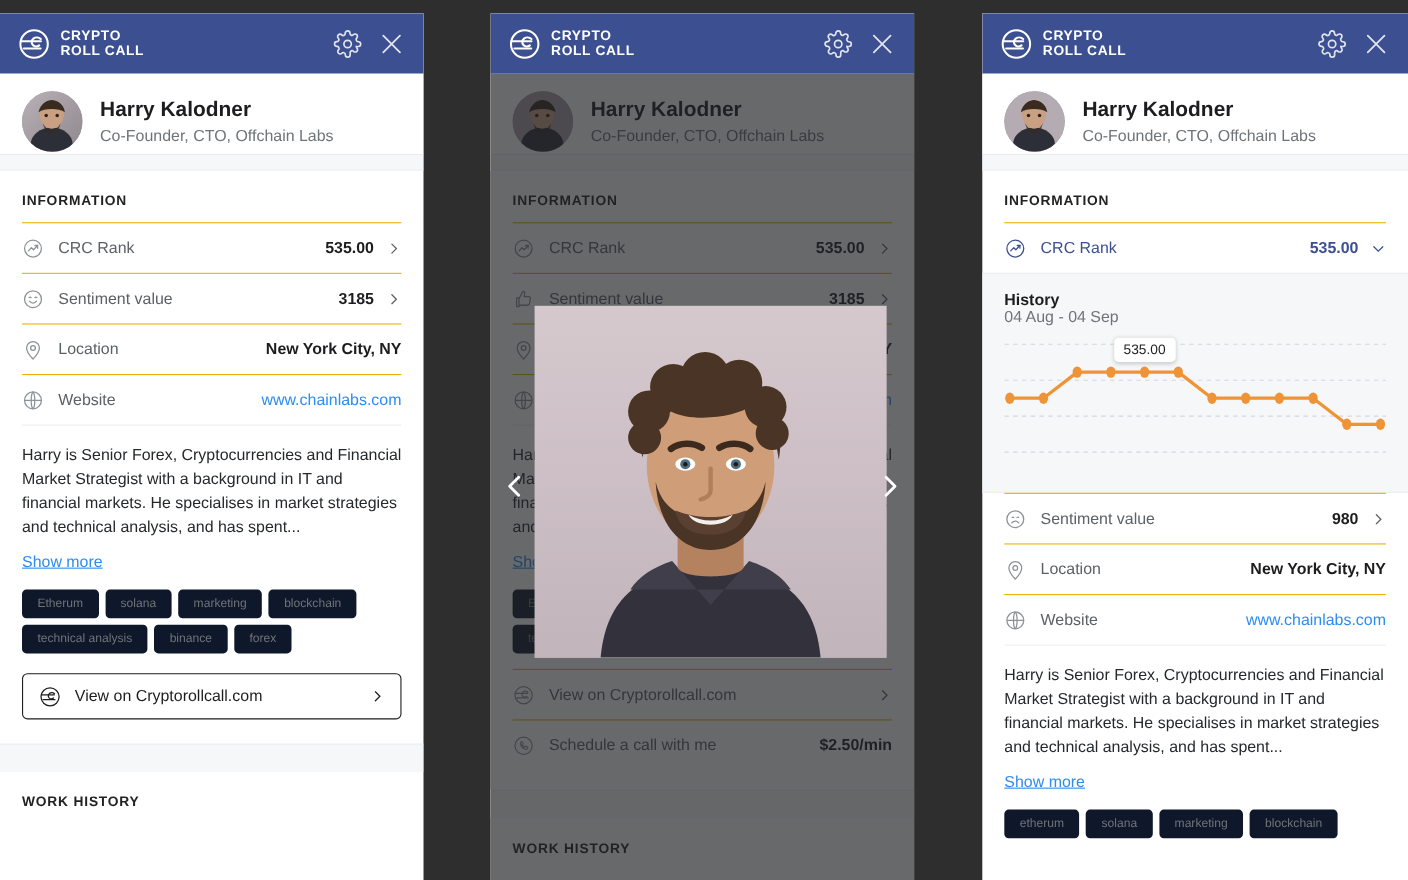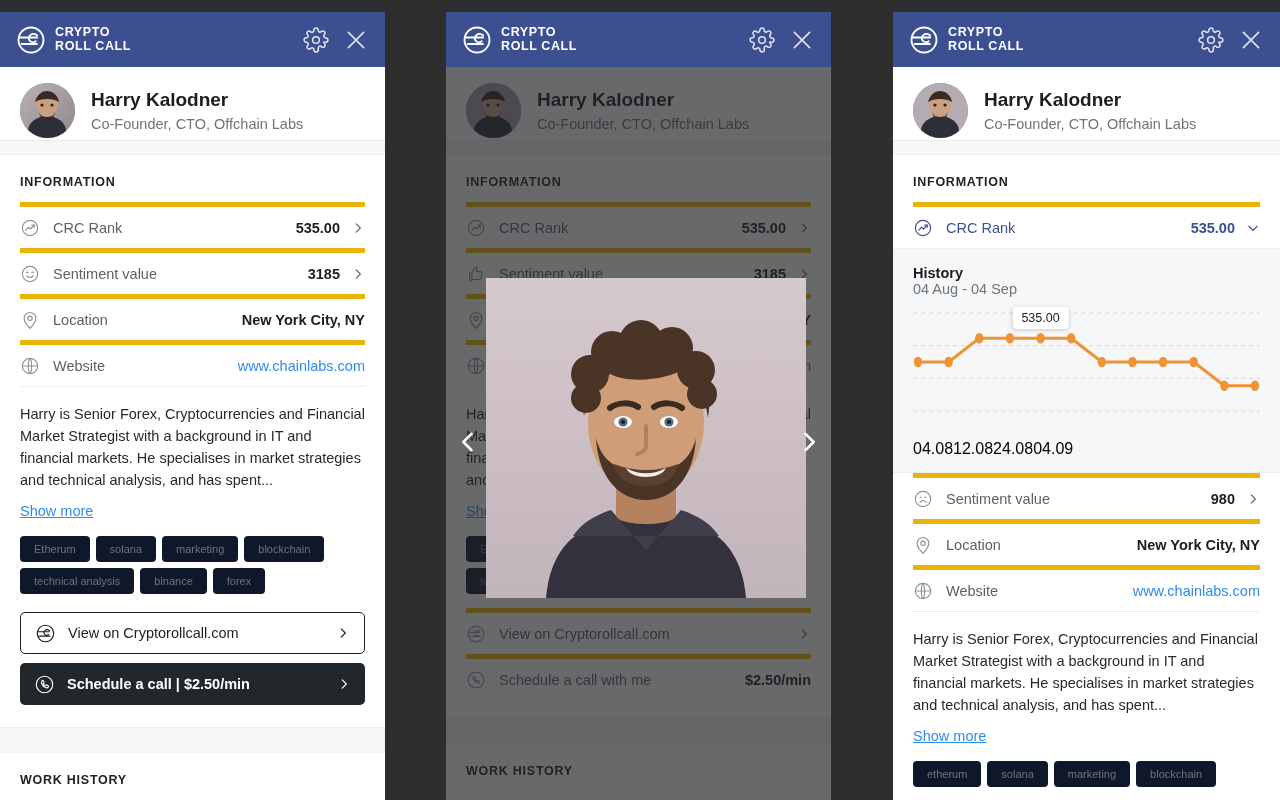--- a/index.html
+++ b/index.html
@@ -56,21 +56,21 @@
   .sect-title {
     font-size: 12.5px; font-weight: bold; letter-spacing: .75px;
     color: #222; padding: 20px 20px 13px 20px; text-transform: uppercase;
   }
 
   
   .rows { padding: 0 20px; }
   .row {
     display: flex; align-items: center;
     height: 46px;
-    border-top: 5px solid #eab308;
+    border-top: 1px solid #eab308;
     cursor: pointer;
     justify-content: center;
   }
   .row-ico { width: 20px; height: 20px; flex: none; margin-right: 13px; color: #8d9296; }
   .row-label { font-size: 14.5px; color: #5c6166; flex: 1; }
   .row-val { font-size: 14.5px; font-weight: bold; color: #1d1d1f; }
   .row-val.link { color: #2d8cf0; font-weight: normal; }
   .row-val.accent { color: #3c5091; }
   .chev { width: 14px; height: 14px; margin-left: 11px; color: #5c6166; flex:none;}
   .chev.accent { color:#3c5091; }
@@ -251,30 +251,20 @@
 
     <div class="ctas">
       <div class="cta outline">
         <svg class="cta-ico" viewBox="0 0 24 24" fill="none" stroke="#1d1d1f" stroke-width="1.3">
           <circle cx="12" cy="12" r="9.4"></circle>
             <path d="M16.7 8.8a4.3 4.3 0 0 0-5.3-.4 3.2 3.2 0 0 0-.4 4.6c1.2 1.3 3.3 1.3 4.6.2" stroke-linecap="round"></path>
             <path d="M2.9 10h13.5M4.7 15h12.4" stroke-linecap="round"></path>
         </svg>
         <span class="cta-label">View on Cryptorollcall.com</span>
         <svg class="chev" viewBox="0 0 24 24" fill="none" stroke="#1d1d1f" stroke-width="2" stroke-linecap="round">
-            <path d="M9 5l7 7-7 7"></path>
-          </svg>
-      </div>
-      <div class="cta solid">
-        <svg class="cta-ico" viewBox="0 0 24 24" fill="none" stroke="#ffffff" stroke-width="1.3">
-          <circle cx="12" cy="12" r="9.4"></circle>
-            <path d="M9.1 7.6c.5-.5 1.2-.4 1.5.2l.8 1.5c.2.4.1.9-.3 1.2l-.6.5c.4 1.1 1.3 2 2.4 2.4l.5-.6c.3-.4.8-.5 1.2-.3l1.5.8c.6.3.7 1 .2 1.5l-.6.6c-.5.5-1.2.6-1.8.4-2.5-.9-4.4-2.8-5.3-5.3-.2-.6-.1-1.3.4-1.8z"></path>
-        </svg>
-        <span class="cta-label">Schedule a call | $2.50/min</span>
-        <svg class="chev" viewBox="0 0 24 24" fill="none" stroke="#ffffff" stroke-width="2" stroke-linecap="round">
             <path d="M9 5l7 7-7 7"></path>
           </svg>
       </div>
     </div>
 
     <div class="footer-sect"></div>
     <div class="sect-title">WORK HISTORY</div>
   </div>
 
   <div class="panel" id="panel2" style="left:446px; top:12px; width:385px; height:800px;">
@@ -532,21 +522,20 @@
             <ellipse cx="158.1818181818182" cy="31.29032258064516" rx="4.2" ry="5.2" fill="#ee9436"></ellipse>
             <ellipse cx="188.8181818181818" cy="55" rx="4.2" ry="5.2" fill="#ee9436"></ellipse>
             <ellipse cx="219.45454545454544" cy="55" rx="4.2" ry="5.2" fill="#ee9436"></ellipse>
             <ellipse cx="250.0909090909091" cy="55" rx="4.2" ry="5.2" fill="#ee9436"></ellipse>
             <ellipse cx="280.72727272727275" cy="55" rx="4.2" ry="5.2" fill="#ee9436"></ellipse>
             <ellipse cx="311.3636363636364" cy="78.70967741935483" rx="4.2" ry="5.2" fill="#ee9436"></ellipse>
             <ellipse cx="342" cy="78.70967741935483" rx="4.2" ry="5.2" fill="#ee9436"></ellipse>
           </svg>
         <div class="chart-tip" id="chart-tip" style="left: 36.7566%; transform: translate(-50%, 0px); top: 0px;">535.00</div>
       </div>
-      <div class="chart-axis-wrap" id="chart-axis"><span style="left: 0%;">04.08</span><span style="left: 33.3%;">12.08</span><span style="left: 66.6%;">24.08</span><span style="left: auto; right: 0px;">04.09</span></div>
     </div>
 
     <div class="rows">
       <div class="row">
         <svg class="row-ico" viewBox="0 0 24 24" fill="none" stroke="currentColor" stroke-width="1.4">
           <circle cx="12" cy="12" r="9.2"></circle>
             <path d="M8.2 16c1-1.3 2.3-2 3.8-2s2.8.7 3.8 2" stroke-linecap="round"></path>
             <path d="M8.4 9.9h1.8M13.8 9.9h1.8" stroke-linecap="round"></path>
         </svg>
         <span class="row-label">Sentiment value</span>

